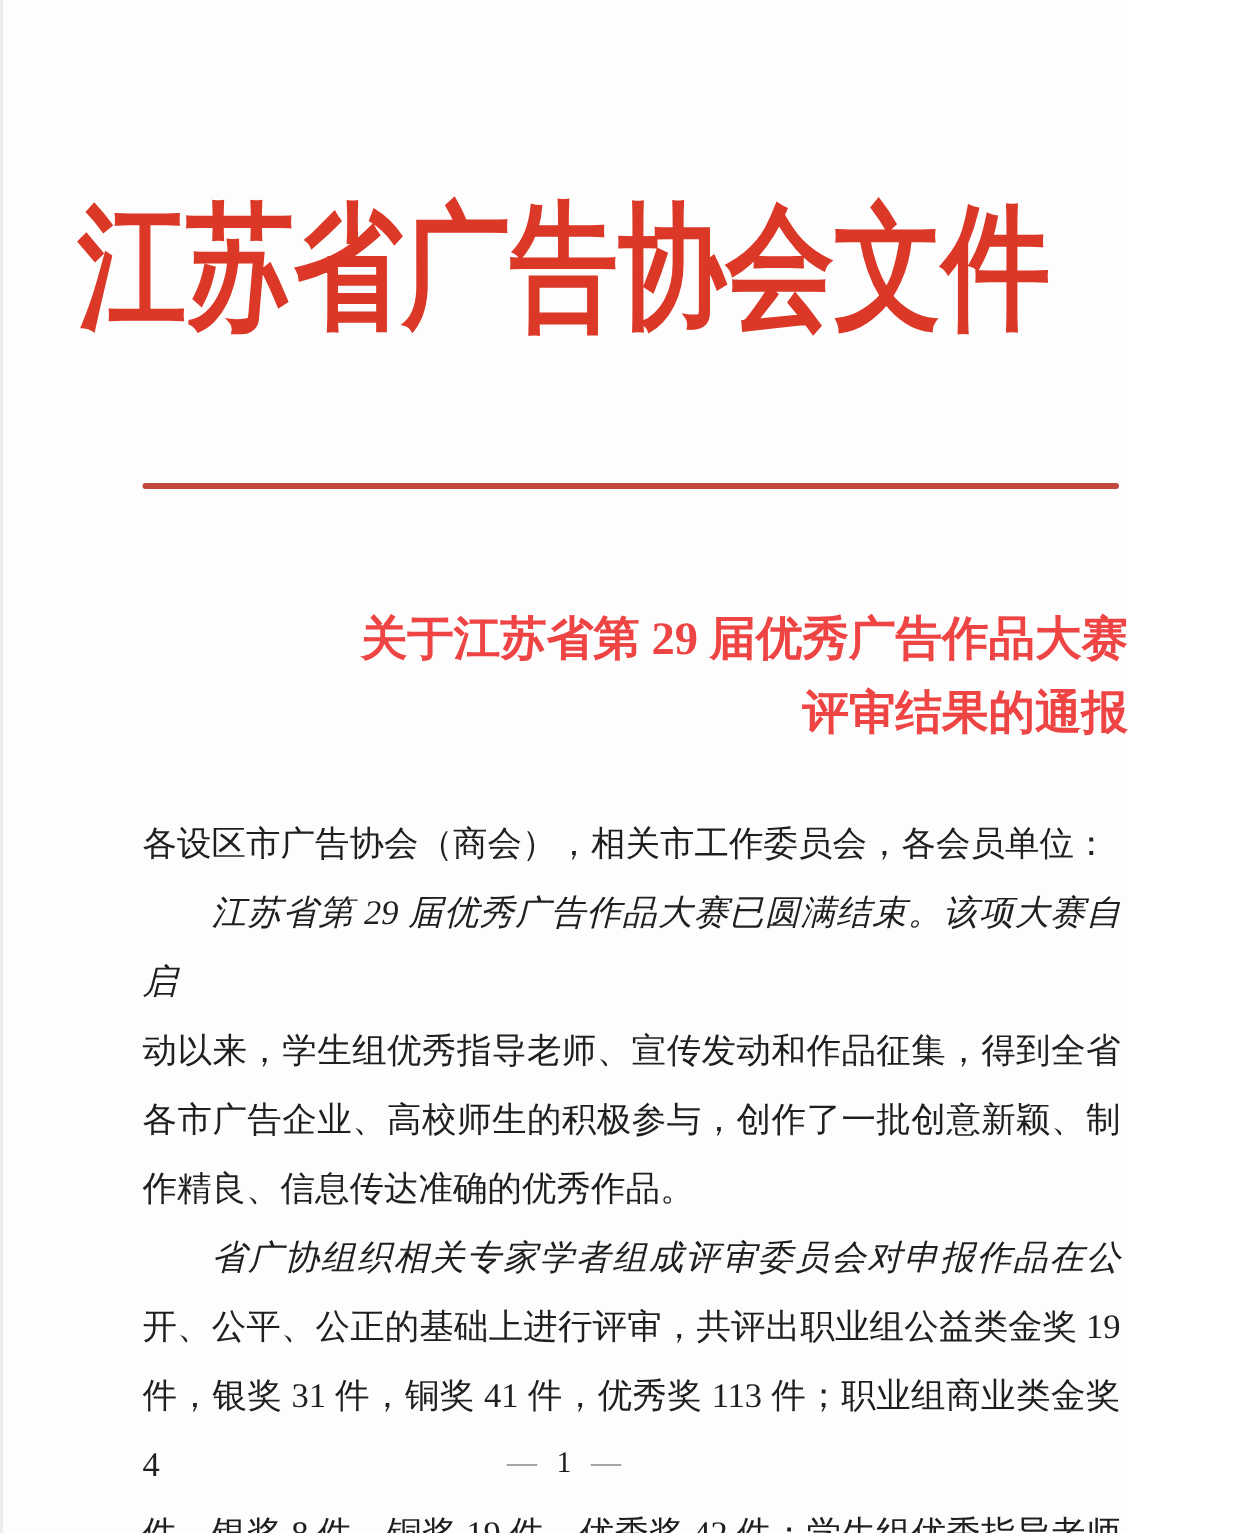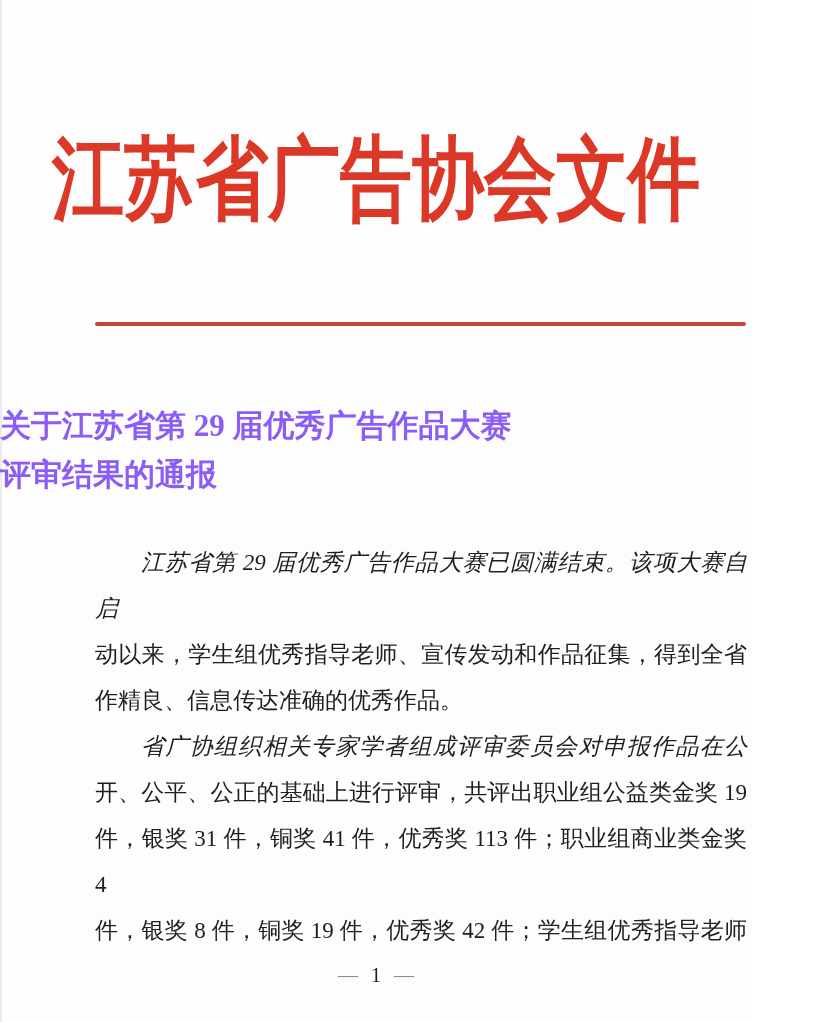--- a/index.html
+++ b/index.html
@@ -55,24 +55,24 @@
     position: absolute;
     top: 322px; left: 95px;
     width: 651px; height: 4px;
     background: #c2473d;
     border-radius: 2px;
   }
   .heading {
     position: absolute;
     top: 401px; left: 0;
     width: 100%;
-    text-align: left;
+    text-align: right;
     font-size: 31px;
     font-weight: bold;
-    color: #8b5cf6;
+    color: #ef4444;
     line-height: 49px;
   }
   .body-text {
     position: absolute;
     top: 540px; left: 95px;
     width: 652px;
     font-size: 23px;
     color: #1f1f1f;
     line-height: 46px;
   }
@@ -108,22 +108,24 @@
 
 
   <div class="red-rule"></div>
 
   <div class="heading">
     <div>关于江苏省第 29 届优秀广告作品大赛</div>
     <div>评审结果的通报</div>
   </div>
 
   <div class="body-text">
+    <div class="line">各设区市广告协会（商会），相关市工作委员会，各会员单位：</div>
     <div class="line indent justify">江苏省第 29 届优秀广告作品大赛已圆满结束。该项大赛自启</div>
     <div class="line justify">动以来，学生组优秀指导老师、宣传发动和作品征集，得到全省</div>
+    <div class="line justify">各市广告企业、高校师生的积极参与，创作了一批创意新颖、制</div>
     <div class="line">作精良、信息传达准确的优秀作品。</div>
     <div class="line indent justify">省广协组织相关专家学者组成评审委员会对申报作品在公</div>
     <div class="line justify">开、公平、公正的基础上进行评审，共评出职业组公益类金奖 19</div>
     <div class="line justify">件，银奖 31 件，铜奖 41 件，优秀奖 113 件；职业组商业类金奖 4</div>
     <div class="line justify">件，银奖 8 件，铜奖 19 件，优秀奖 42 件；学生组优秀指导老师</div>
   </div>
 
   <div class="footer">
     <span class="dash">—</span><span>1</span><span class="dash">—</span>
   </div>

